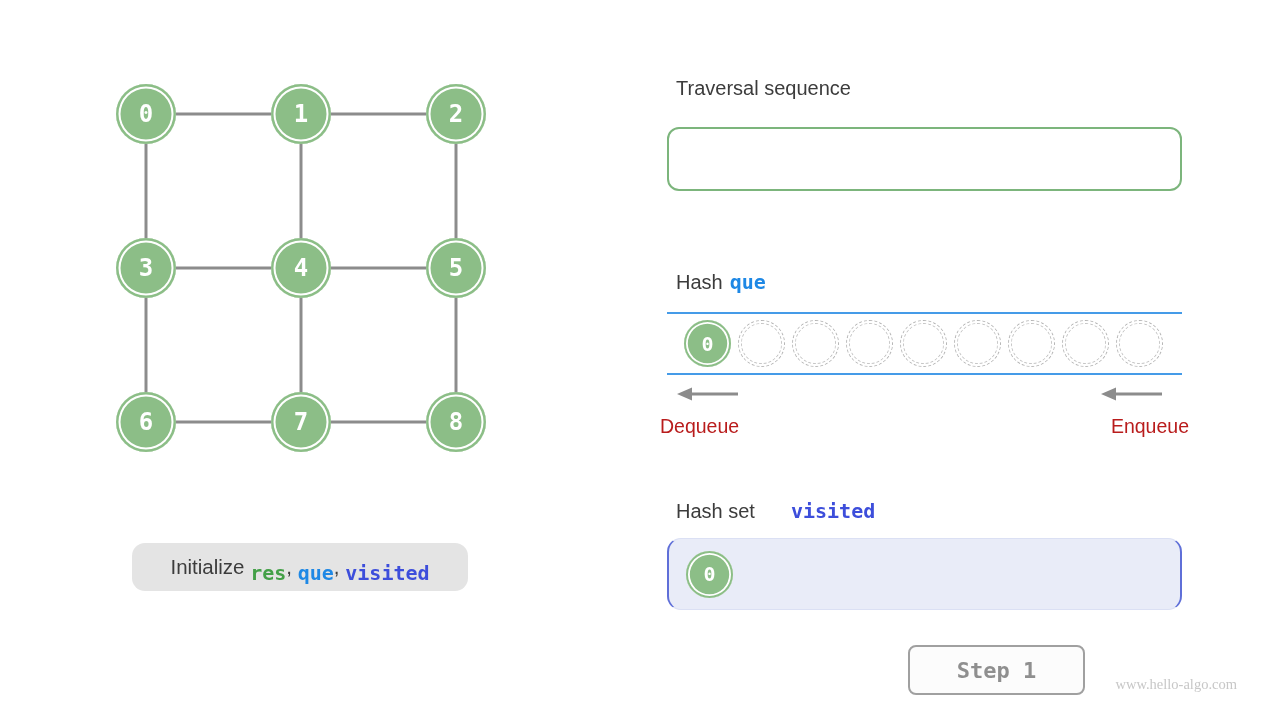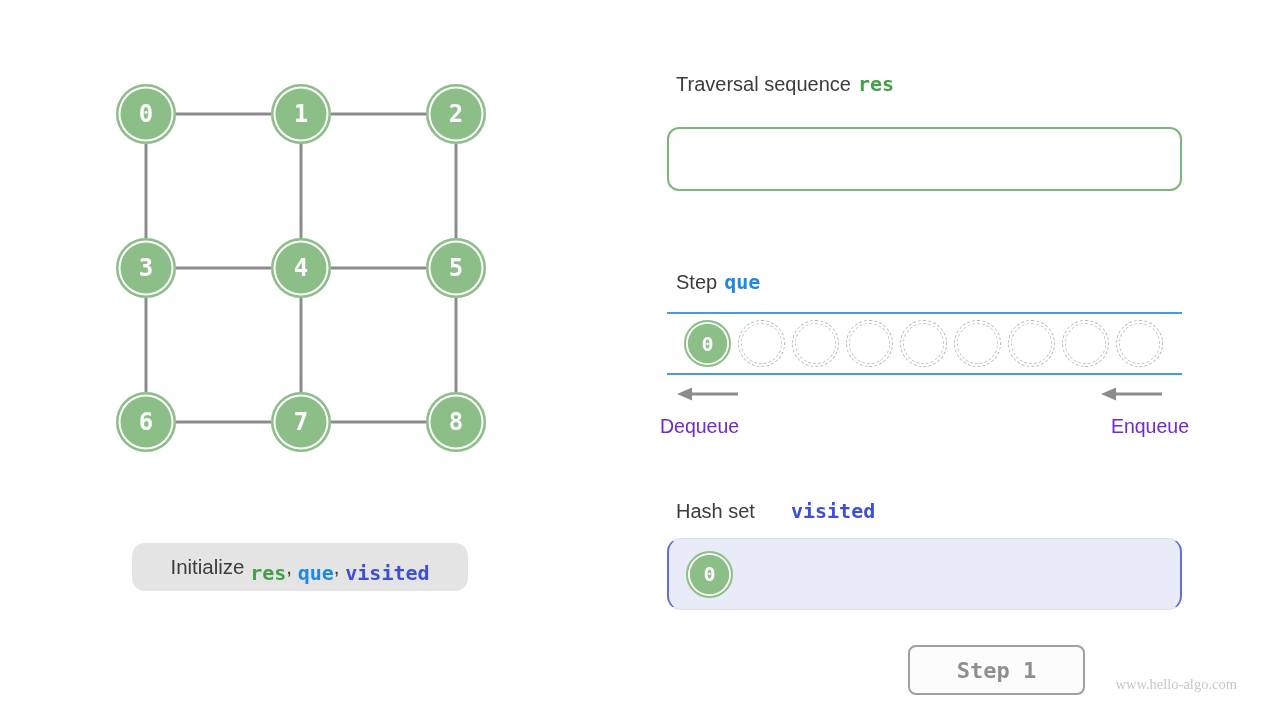--- a/index.html
+++ b/index.html
@@ -62,21 +62,21 @@
   }
   .qslot::after {
     content:''; position:absolute; inset:2.2px;
     border:1.3px dashed #C4C4C4; border-radius:50%;
   }
 
   #arrow-row { position:absolute; left:0; top:386px; width:515px; height:16px; }
   #label-row {
     position:absolute; left:-7px; top:415px; width:529px;
     display:flex; justify-content:space-between;
-    font-size:19.5px; color:#6d28d9;
+    font-size:19.5px; color:#b91c1c;
   }
 
   #visited-box {
     position:absolute; left:0; top:538px; width:515px; height:72px;
     background:#E9ECF8; border-radius:14px;
     border-left:2.5px solid #5F6FD8; border-right:2.5px solid #5F6FD8;
     border-top:1px solid #DBE0F4; border-bottom:1px solid #DBE0F4;
     display:flex; align-items:center; gap:8px; padding-left:17px;
   }
 
@@ -120,28 +120,28 @@
     <div class="gnode" style="left: 340px; top: 184px;">5</div>
     <div class="gnode" style="left: 30px; top: 338px;">6</div>
     <div class="gnode" style="left: 185px; top: 338px;">7</div>
     <div class="gnode" style="left: 340px; top: 338px;">8</div>
   </div>
 
 <div id="caption"><span>Initialize </span><span class="code" style="color: rgb(67, 160, 71);">res</span><span>, </span><span class="code" style="color: rgb(30, 136, 229);">que</span><span>, </span><span class="code" style="color: rgb(61, 78, 219);">visited</span></div>
 
 <div id="right-panel">
 
-  <div class="panel-heading" style="top:60px;">
+  <div class="panel-heading" style="top:77px;flex-direction:column;">
     <span>Traversal sequence</span>
     <span class="code accent-green">res</span>
   </div>
   <div id="res-box"></div>
 
   <div class="panel-heading" style="top:258px;">
-    <span>Step</span>
+    <span>Hash</span>
     <span class="code accent-blue">que</span>
   </div>
   <div id="queue-box">
       <div class="qcircle">0</div>
       <div class="qslot"></div>
       <div class="qslot"></div>
       <div class="qslot"></div>
       <div class="qslot"></div>
       <div class="qslot"></div>
       <div class="qslot"></div>

